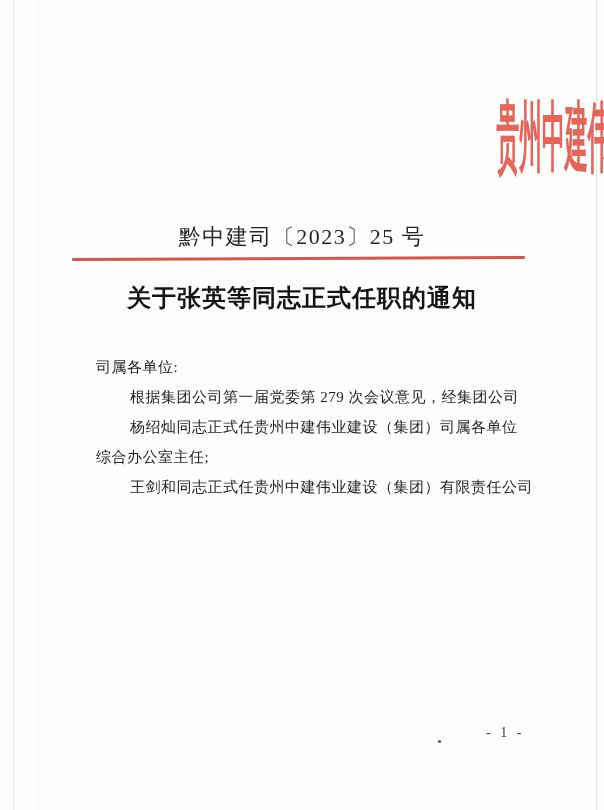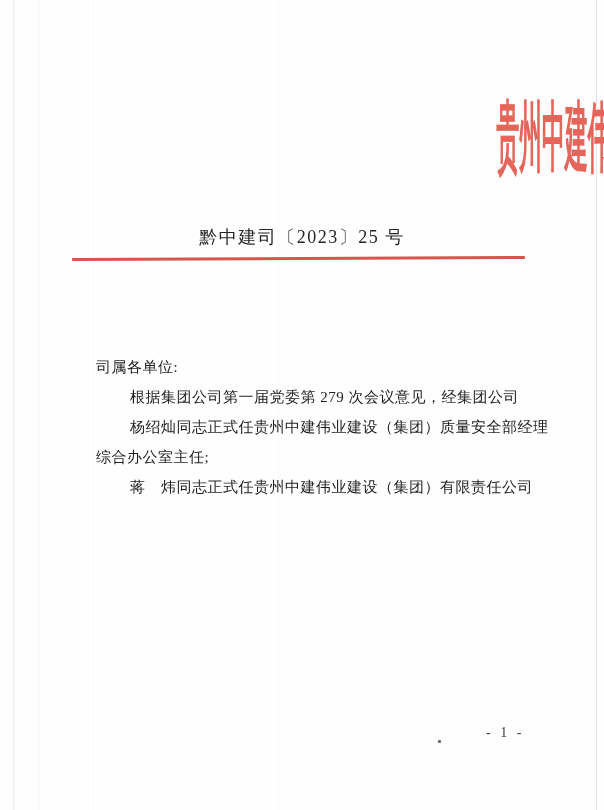--- a/index.html
+++ b/index.html
@@ -59,21 +59,21 @@
     transform-origin: center top;
     text-shadow: 0 0 1px rgba(238, 130, 120, 0.55);
   }
 
   .doc-number {
     position: absolute;
     top: 224px;
     left: 0;
     width: 100%;
     text-align: center;
-    font-size: 18px;
+    font-size: 22px;
     line-height: 26px;
     letter-spacing: 1.5px;
     color: #242424;
   }
 
   .red-rule {
     position: absolute;
     top: 257px;
     left: 72px;
     width: 453px;
@@ -136,24 +136,25 @@
   <div class="speck"></div>
 
   <div class="letterhead">
     <span class="stretch" style="color: rgb(230, 101, 91);">贵州中建伟业建设(集团)有限责任公司文件</span>
   </div>
 
   <div class="doc-number">黔中建司〔2023〕25 号</div>
 
   <div class="red-rule" style="background: rgb(216, 85, 75);"></div>
 
+  <div class="doc-title">关于张英等同志正式任职的通知</div>
 
   <div class="doc-body" id="doc-body">
       <div class="body-line">司属各单位:</div>
       <div class="body-line indented">根据集团公司第一届党委第 279 次会议意见，经集团公司</div>
-      <div class="body-line indented">杨绍灿同志正式任贵州中建伟业建设（集团）质量安全部经理</div>
+      <div class="body-line indented">杨绍灿同志正式任贵州中建伟业建设（集团）司属各单位</div>
       <div class="body-line">综合办公室主任;</div>
-      <div class="body-line indented">蒋　炜同志正式任贵州中建伟业建设（集团）有限责任公司</div>
+      <div class="body-line indented">王剑和同志正式任贵州中建伟业建设（集团）有限责任公司</div>
     </div>
 
   <div class="page-number">- 1 -</div>
 
 </div>
 
 </body></html>

